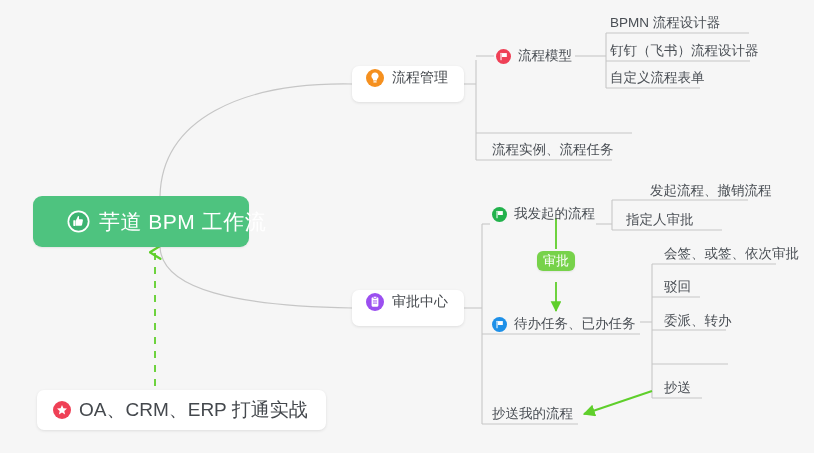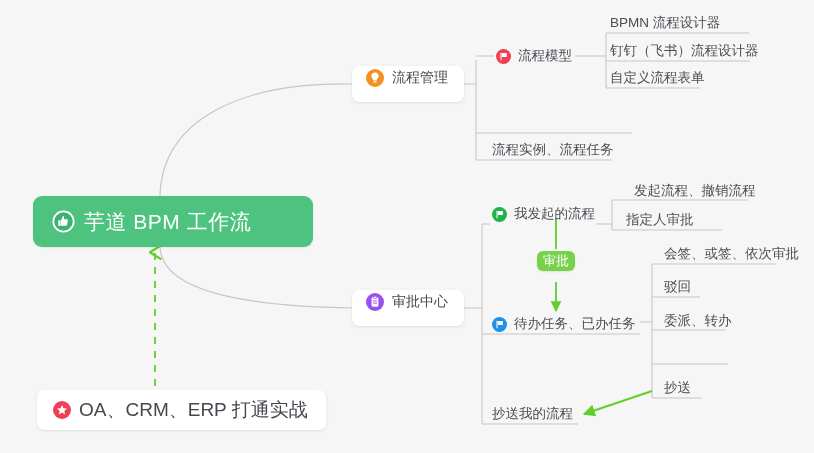--- a/index.html
+++ b/index.html
@@ -21,28 +21,28 @@
     width: 814px;
     height: 453px;
     pointer-events: none;
   }
 
   
   .root-node {
     position: absolute;
     left: 33px;
     top: 196px;
-    width: 280px;
+    width: 216px;
     height: 51px;
     background: #4ec37f;
     border-radius: 9px;
     display: flex;
     align-items: center;
     box-sizing: border-box;
-    padding-left: 19px;
+    padding-left: 34px;
     box-shadow: 0 1px 2px rgba(0,0,0,0.07);
   }
   .root-label {
     color: #ffffff;
     font-size: 21px;
     letter-spacing: 0.5px;
     margin-left: 9px;
     white-space: nowrap;
   }
 
@@ -270,21 +270,21 @@
   <div class="leaf" style="left:490px; top:201px;">
     <span class="leaf-icon ico ico-sm">
       <svg width="15" height="15" viewBox="0 0 18 18">
         <circle cx="9" cy="9" r="9" fill="#22b24c"></circle>
         <rect x="5.4" y="4.4" width="1.25" height="9.2" rx="0.6" fill="#ffffff"></rect>
         <path d="M7.0,4.9 L13.0,4.9 L13.0,9.6 L7.0,9.6 Z" fill="#ffffff"></path>
       </svg>
     </span>
     <span>我发起的流程</span>
   </div>
-  <div class="leaf" style="left:632px; top:178px;">
+  <div class="leaf" style="left:648px; top:178px;">
     <span>发起流程、撤销流程</span>
   </div>
   <div class="leaf" style="left:624px; top:207px;">
     <span>指定人审批</span>
   </div>
 
   <div class="badge">
     <span>审批</span>
   </div>
 

